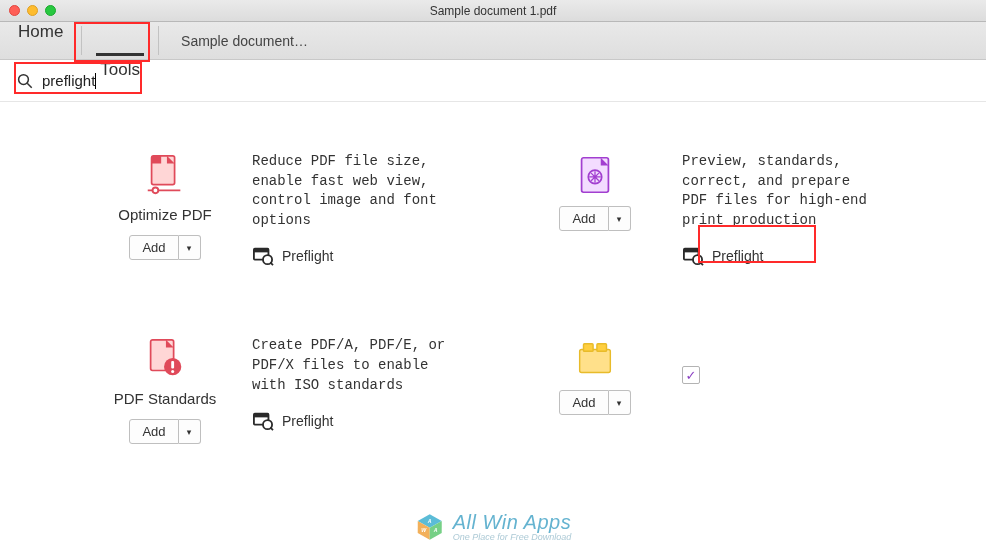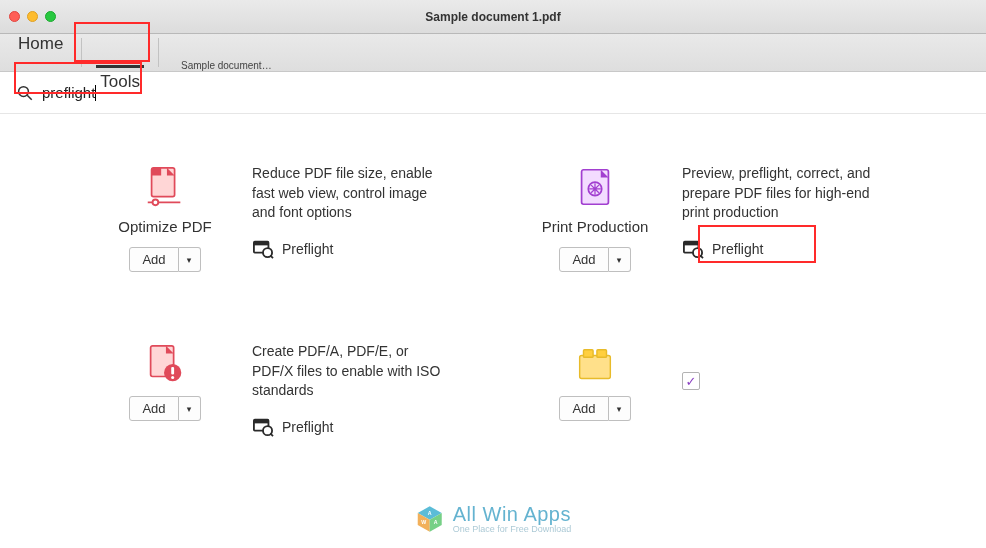--- a/index.html
+++ b/index.html
@@ -2,26 +2,25 @@
 <html><head>
   <meta charset="utf-8">
   <style>
     * { box-sizing: border-box; margin: 0; padding: 0; }
     body {
       font-family: -apple-system, "Helvetica Neue", Arial, sans-serif;
       width: 986px; height: 548px;
       background: #fff; overflow: hidden; position: relative;
     }
     .titlebar {
-      height: 34px;
+      height: 22px;
       background: linear-gradient(180deg, #eaeaea 0%, #dcdcdc 100%);
       border-bottom: 1px solid #b8b8b8;
       display: flex; align-items: center; position: relative;
       font-size: 12px;
-      font-weight: bold;
     }
     .traffic-lights { display: flex; gap: 7px; margin-left: 9px; }
     .tl { width: 11px; height: 11px; border-radius: 50%; }
     .tl-close { background: #ff5f57; border: 0.5px solid #e14640; }
     .tl-min { background: #febc2e; border: 0.5px solid #dfa023; }
     .tl-max { background: #28c840; border: 0.5px solid #1ba92f; }
     .win-title { position: absolute; left: 0; right: 0; text-align: center; color: #333; font-size: 12px; }
 
     .toolbar {
       height: 38px;
@@ -32,21 +31,21 @@
     .toolbar .tab {
       padding: 0 18px; display: flex; align-items: flex-start;
       font-size: 17px; color: #333; cursor: default;
     }
     .toolbar .tab.active { font-weight: 500; margin-top: 38px; }
     .toolbar .tab.active .underline { 
       position: absolute; bottom: 4px; left: 14px; right: 14px; height: 3px; background: #333;
     }
     .toolbar .tab { position: relative; }
     .toolbar .sep { width: 1px; background: #c2c2c2; margin: 4px 0; }
-    .toolbar .doc { font-size: 10px; color: #444; padding: 0 22px; display: flex; align-items: flex-end; }
+    .toolbar .doc { font-size: 14px; color: #444; padding: 0 22px; display: flex; align-items: center; }
 
     .searchbar {
       height: 42px; display: flex; align-items: center; padding-left: 16px;
       border-bottom: 1px solid #e6e6e6; background: #fff;
     }
     .search-icon-wrap { width: 18px; height: 18px; color: #444; }
     .search-input {
       border: none; outline: none; font-size: 15px; color: #222;
       margin-left: 10px; width: 200px; background: transparent;
     }
@@ -67,43 +66,43 @@
     .tool-title { font-size: 15px; color: #333; margin-bottom: 12px; white-space: nowrap; margin-top: 8px; }
     .add-group { display: inline-flex; }
     .add-btn, .add-caret {
       border: 1px solid #bfbfbf; background: #fdfdfd;
       font-size: 13px; color: #333; height: 25px; display: flex; align-items: center;
       cursor: default;
     }
     .add-btn { padding: 0 12px; border-radius: 3px 0 0 3px; }
     .add-caret { width: 22px; justify-content: center; border-left: none; border-radius: 0 3px 3px 0; font-size: 9px; }
     .tool-right { flex: 1; }
-    .tool-desc { font-size: 14px; color: #333; line-height: 1.4; margin-bottom: 16px; }
+    .tool-desc { font-size: 14px; color: #333; line-height: 1.4; margin-bottom: 16px; font-family: Liberation Mono, monospace; }
     .preflight-link { display: flex; align-items: center; gap: 8px; font-size: 14px; color: #333; }
     .preflight-link .pl-icon { width: 22px; height: 20px; }
 
     .side-item {
       display: flex; align-items: center; gap: 10px; font-size: 14px; color: #333;
       margin-top: 30px;
     }
     .side-item .chk {
       width: 18px; height: 18px; border: 1px solid #b3b3b3; border-radius: 2px;
       display: flex; align-items: center; justify-content: center; font-size: 13px; color: #8a3fc2;
     }
 
     
     .hl { position: absolute; border: 2px solid #ff2a2a; pointer-events: none; }
     .hl-tools { top: 22px; left: 74px; width: 76px; height: 40px; }
     .hl-search { top: 62px; left: 14px; width: 128px; height: 32px; }
     .hl-preflight { top: 225px; left: 698px; width: 118px; height: 38px; }
 
     
     .watermark {
-      position: absolute; bottom: 14px; left: 50%; transform: translateX(-50%);
-      display: flex; align-items: center; gap: 8px; opacity: 0.85;
+      position: absolute; bottom: 6px; left: 50%; transform: translateX(-50%);
+      display: flex; align-items: center; gap: 8px; opacity: 0.85; font-style: italic;
     }
     .wm-cube { width: 30px; height: 30px; position: relative; }
     .wm-txt { color: #4aa6c8; font-size: 20px; letter-spacing: 0.5px; }
     .wm-sub { color: #9fc1cf; font-size: 9px; margin-top: -2px; }
 
     svg { display: block; }
   </style>
 </head>
 <body>
 
@@ -185,28 +184,27 @@
   <div class="tool-card">
     <div class="tool-left">
       <div class="tool-icon">
         <svg viewBox="0 0 48 48" width="46" height="46">
           <rect x="10" y="6" width="28" height="36" rx="2" fill="#f3dcff" stroke="#a23fd0" stroke-width="1.8"></rect>
           <path d="M30 6 L38 14 L30 14 Z" fill="#a23fd0"></path>
           <circle cx="24" cy="26" r="7" fill="none" stroke="#a23fd0" stroke-width="1.8"></circle>
           <path d="M24 20 L24 32 M18 26 L30 26 M20 22 L28 30 M28 22 L20 30" stroke="#a23fd0" stroke-width="1.3"></path>
         </svg>
       </div>
-      <div class="tool-title">Print Production</div>
-      <div class="add-group">
-        <div class="add-btn">Add</div>
-        <div class="add-caret">▾</div>
-      </div>
-    </div>
-    <div class="tool-right">
-      <div class="tool-desc">Preview, preflight, correct, and prepare PDF files for high-end print production</div>
+      <div class="add-group">
+        <div class="add-btn">Add</div>
+        <div class="add-caret">▾</div>
+      </div>
+    </div>
+    <div class="tool-right">
+      <div class="tool-desc">Preview, standards, correct, and prepare PDF files for high-end print production</div>
       <div class="preflight-link">
         <span class="pl-icon">
           <svg viewBox="0 0 24 22" width="22" height="20">
             <rect x="2" y="3" width="16" height="12" rx="1" fill="none" stroke="#2a2a2a" stroke-width="2"></rect>
             <rect x="2" y="3" width="16" height="4" fill="#2a2a2a"></rect>
             <circle cx="17" cy="15" r="5" fill="#fff" stroke="#2a2a2a" stroke-width="2"></circle>
             <line x1="20" y1="18" x2="23" y2="21" stroke="#2a2a2a" stroke-width="2"></line>
           </svg>
         </span>
         <span>Preflight</span>
@@ -218,20 +216,21 @@
     <div class="tool-left">
       <div class="tool-icon">
         <svg viewBox="0 0 48 48" width="46" height="46">
           <rect x="9" y="4" width="24" height="32" rx="2" fill="#ffd6d6" stroke="#e04a5a" stroke-width="1.8"></rect>
           <path d="M25 4 L33 12 L25 12 Z" fill="#e04a5a"></path>
           <circle cx="32" cy="32" r="9" fill="#e04a5a"></circle>
           <rect x="30.5" y="26" width="3" height="8" rx="1.2" fill="#fff"></rect>
           <circle cx="32" cy="37" r="1.6" fill="#fff"></circle>
         </svg>
       </div>
+      <div class="tool-title">PDF Standards</div>
       <div class="add-group">
         <div class="add-btn">Add</div>
         <div class="add-caret">▾</div>
       </div>
     </div>
     <div class="tool-right">
       <div class="tool-desc">Create PDF/A, PDF/E, or PDF/X files to enable with ISO standards</div>
       <div class="preflight-link">
         <span class="pl-icon">
           <svg viewBox="0 0 24 22" width="22" height="20">

